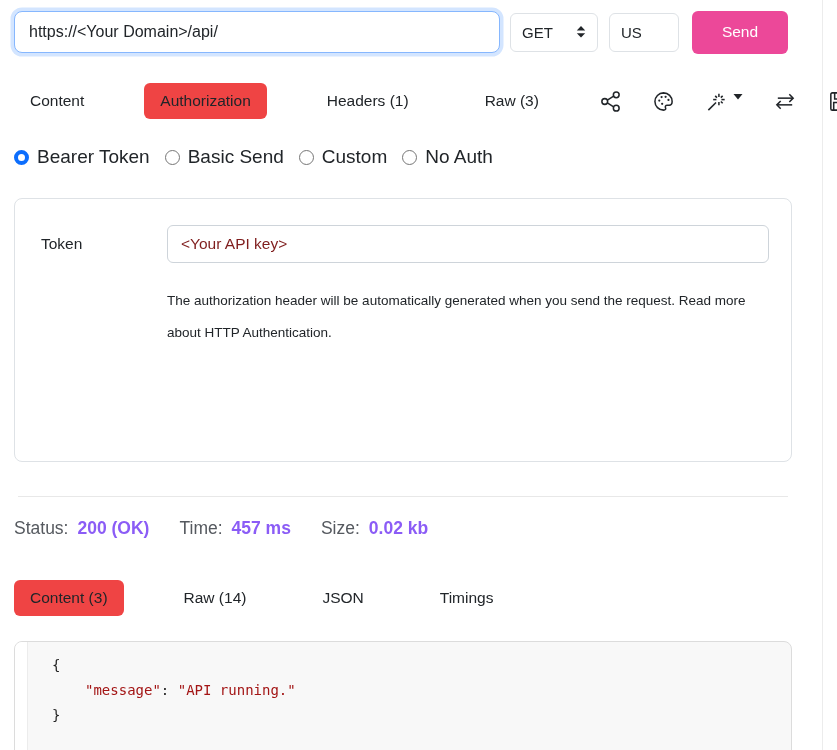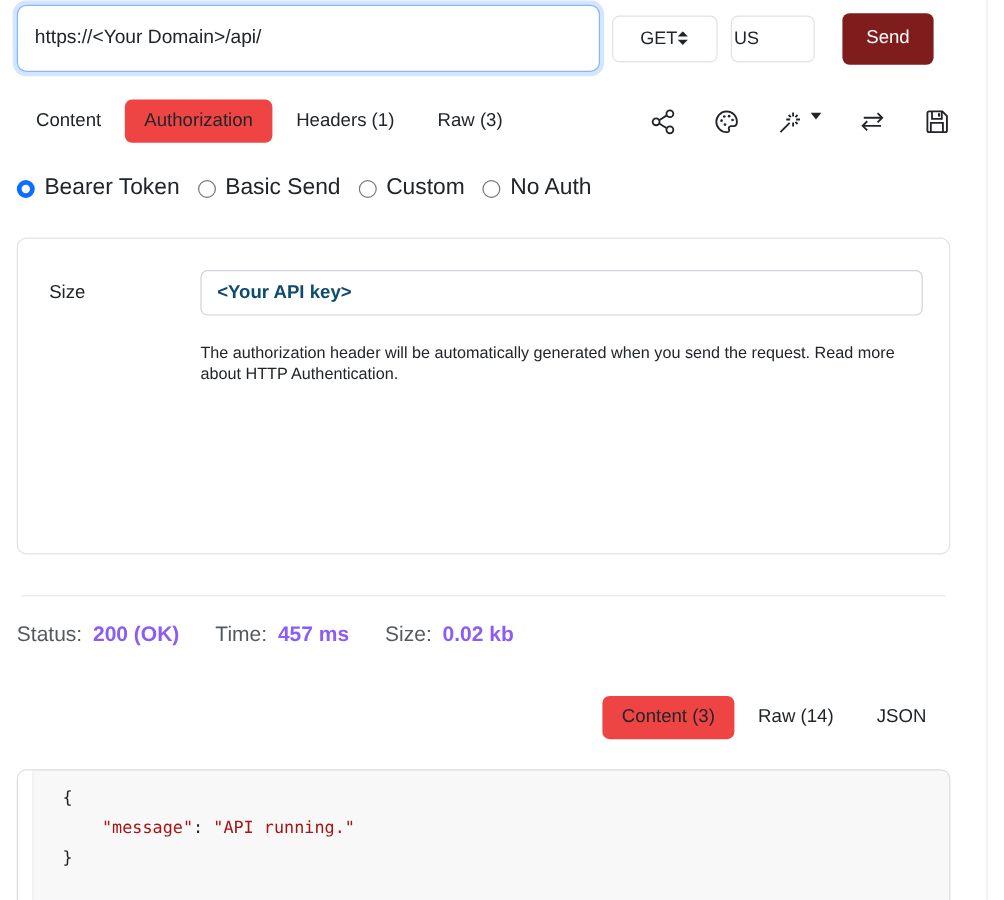--- a/index.html
+++ b/index.html
@@ -9,42 +9,42 @@
     color: #212529;
     background: #fff;
     overflow: hidden;
     position: relative;
   }
   .page { padding: 10px 14px 0 14px; width: 806px; }
 
   
   .row1 { display: flex; align-items: center; height: 44px; }
   .url-input {
-    width: 486px; height: 56px;
+    width: 486px; height: 42px;
     border: 1px solid #86b7fe; border-radius: 8px;
     box-shadow: 0 0 0 3.5px rgba(13,110,253,.18);
     padding: 17px 14px; font-size: 16px; color: #212529;
     font-family: "Liberation Sans", sans-serif;
     outline: none; background: #fff;
   }
   .select-box {
-    height: 39px; display: flex; align-items: center; justify-content: center;
+    height: 39px; display: flex; align-items: center; justify-content: space-between;
     border: 1px solid #dee2e6; border-radius: 6px; background: #fff;
     padding: 0 11px; font-size: 15px; cursor: pointer;
   }
   .select-method { width: 88px; margin-left: 10px; }
   .select-region { width: 70px; margin-left: 11px; gap: 44px; }
   .btn-send {
-    width: 76px; height: 43px; margin-left: 23px;
-    background: #7f1d1d; color: #fff; border: none; border-radius: 6px;
+    width: 96px; height: 43px; margin-left: 13px;
+    background: #ec4899; color: #fff; border: none; border-radius: 6px;
     font-size: 15.5px; font-family: "Liberation Sans", sans-serif; cursor: pointer;
   }
 
   
-  .tabs-row { margin-top: 29px; display: flex; align-items: center; }
+  .tabs-row { margin-top: 29px; display: flex; align-items: center; gap: 40px; }
   .tab {
     padding: 9px 16px; margin-right: 4px; font-size: 15.5px;
     border-radius: 6px; cursor: pointer; white-space: nowrap; color: #212529;
   }
   .tab.active { background: #ef4444; }
   .toolbar { margin-left: auto; display: flex; align-items: center; gap: 30px; }
   .tool-icon { display: flex; align-items: center; cursor: pointer; }
   .tool-icon svg { display: block; }
 
   
@@ -58,36 +58,36 @@
 
   
   .auth-panel {
     margin-top: 30px; border: 1px solid #dee2e6; border-radius: 8px;
     height: 264px; padding: 26px 22px 0 26px; background: #fff;
   }
   .token-row { display: flex; align-items: center; }
   .token-label { width: 126px; font-size: 15.5px; flex: 0 0 auto; }
   .token-input {
     flex: 1; height: 38px; border: 1px solid #ced4da; border-radius: 6px;
-    padding: 0 13px; font-size: 15.5px; color: #0c4a6e; background: #fff;
-    font-family: "Liberation Sans", sans-serif; outline: none; font-weight: bold;
+    padding: 0 13px; font-size: 15.5px; color: #7f1d1d; background: #fff;
+    font-family: "Liberation Sans", sans-serif; outline: none;
   }
   .help-text {
     margin: 22px 0 0 126px; width: 584px;
-    font-size: 13.5px; line-height: 18px; color: #212529;
+    font-size: 13.5px; line-height: 32px; color: #212529;
   }
 
   
   .divider { border: none; border-top: 1px solid #e8e8e8; margin: 34px 4px 0 4px; }
   .status-row { margin-top: 21px; display: flex; align-items: baseline; font-size: 17.5px; }
   .status-row .lbl { color: #55595f; margin-right: 9px; }
   .status-row .val { color: #8b5cf6; font-weight: 700; margin-right: 30px; }
 
   
-  .resp-tabs { margin-top: 41px; justify-content: flex-end; }
+  .resp-tabs { margin-top: 41px; }
 
   
   .resp-panel {
     margin-top: 25px; border: 1px solid #dcdcdc; border-radius: 8px;
     height: 120px; background: #f8f8f8; display: flex; overflow: hidden;
   }
   .gutter { width: 13px; background: #fff; border-right: 1px solid #ececec; flex: 0 0 auto; }
   .code {
     padding: 11px 0 0 24px;
     font-family: "DejaVu Sans Mono", monospace;
@@ -196,41 +196,42 @@
       <span>Custom</span>
     </label>
     <label class="radio-opt">
       <span class="radio-dot"></span>
       <span>No Auth</span>
     </label>
   </div>
 
   <div class="auth-panel">
     <div class="token-row">
-      <span class="token-label">Size</span>
+      <span class="token-label">Token</span>
       <input class="token-input" type="text" value="&lt;Your API key&gt;" style="">
     </div>
     <p class="help-text">The authorization header will be automatically generated when you send the request. Read more about HTTP Authentication.</p>
   </div>
 
   <hr class="divider">
 
   <div class="status-row">
     <span class="lbl">Status:</span>
     <span class="val">200 (OK)</span>
     <span class="lbl">Time:</span>
     <span class="val">457 ms</span>
     <span class="lbl">Size:</span>
     <span class="val">0.02 kb</span>
   </div>
 
   <div class="tabs-row resp-tabs">
     <div class="tab active">Content (3)</div>
     <div class="tab">Raw (14)</div>
     <div class="tab">JSON</div>
+    <div class="tab">Timings</div>
   </div>
 
   <div class="resp-panel">
     <div class="gutter"></div>
     <div class="code">
       <div><span>{</span></div>
       <div><span class="indent"><span class="json-str">"message"</span><span>: </span><span class="json-str">"API running."</span></span></div>
       <div><span>}</span></div>
     </div>
   </div>

